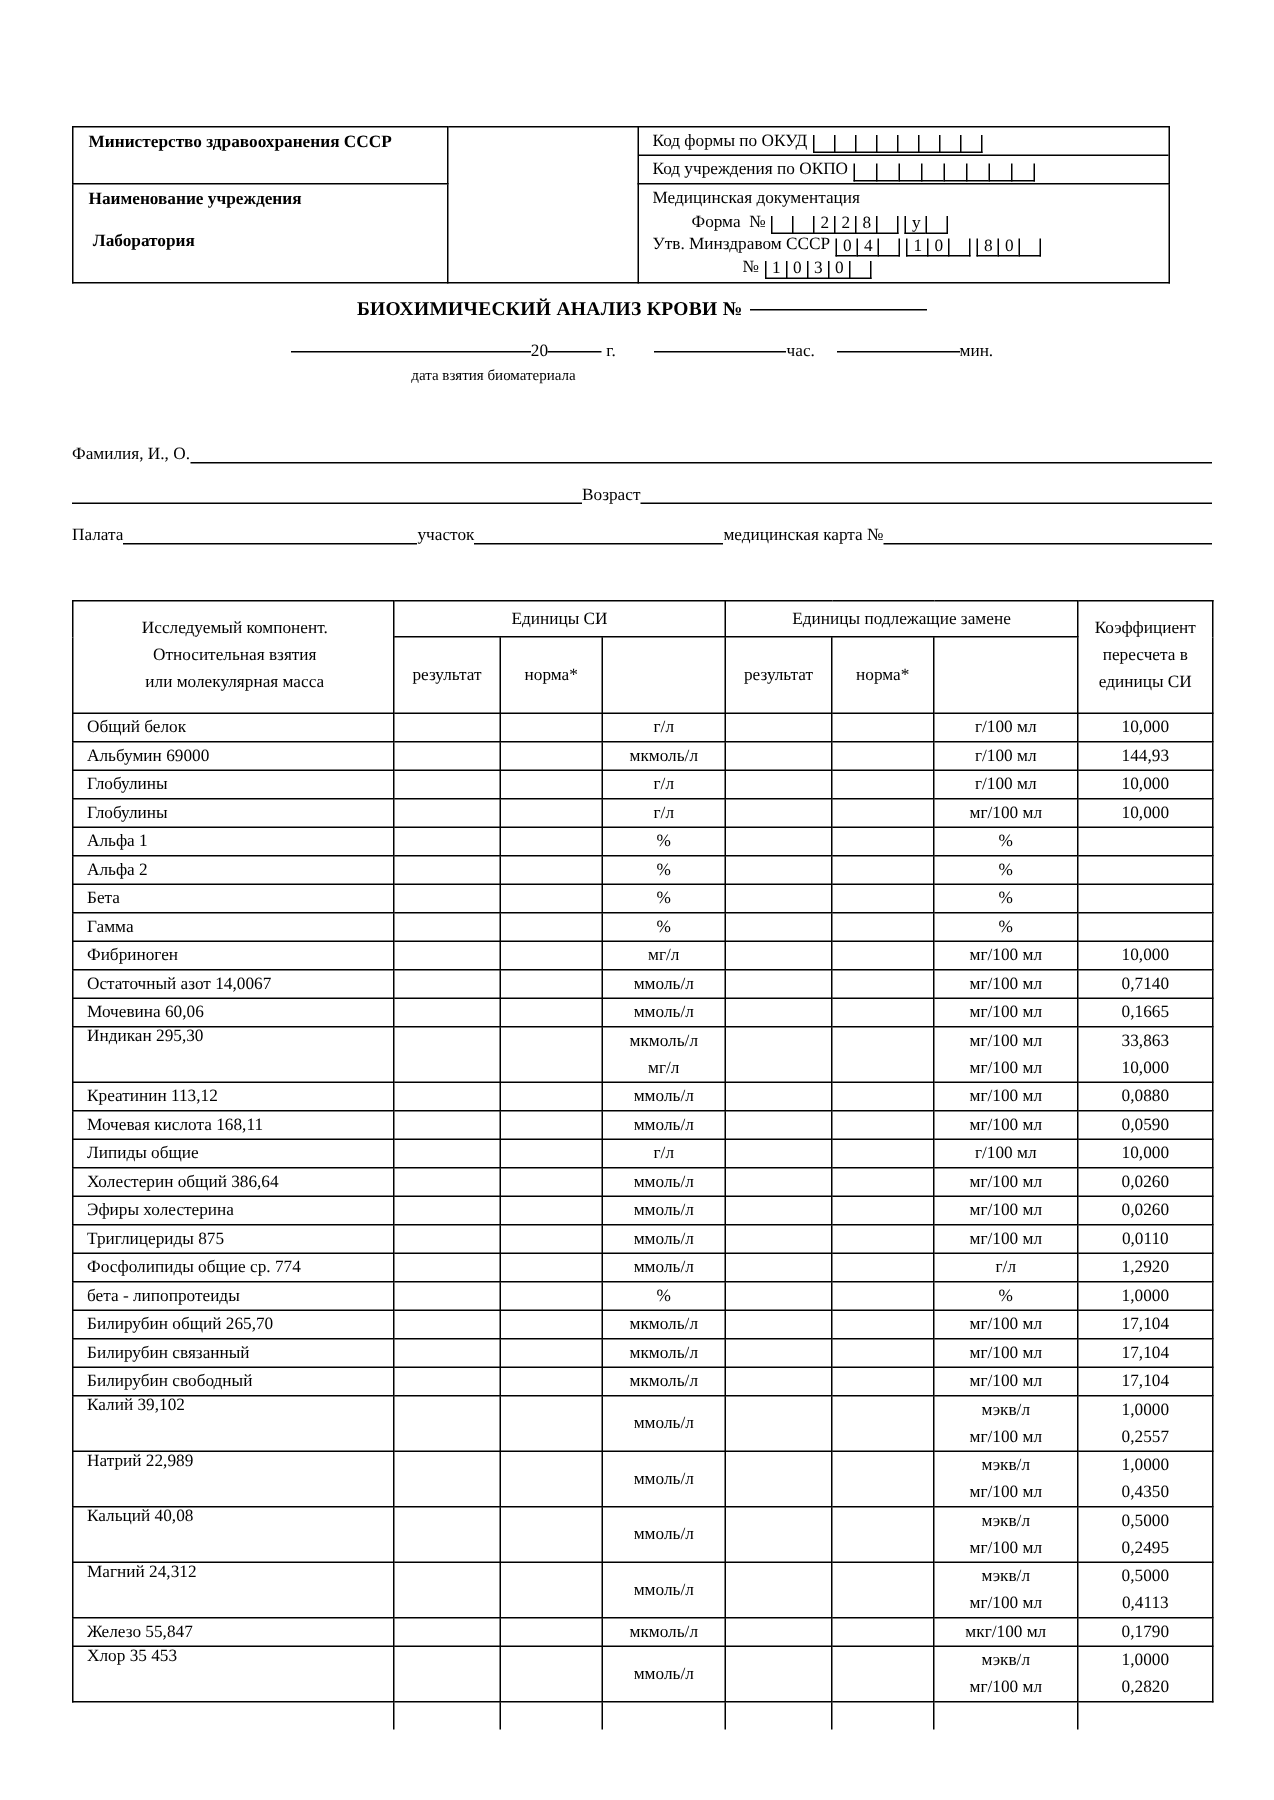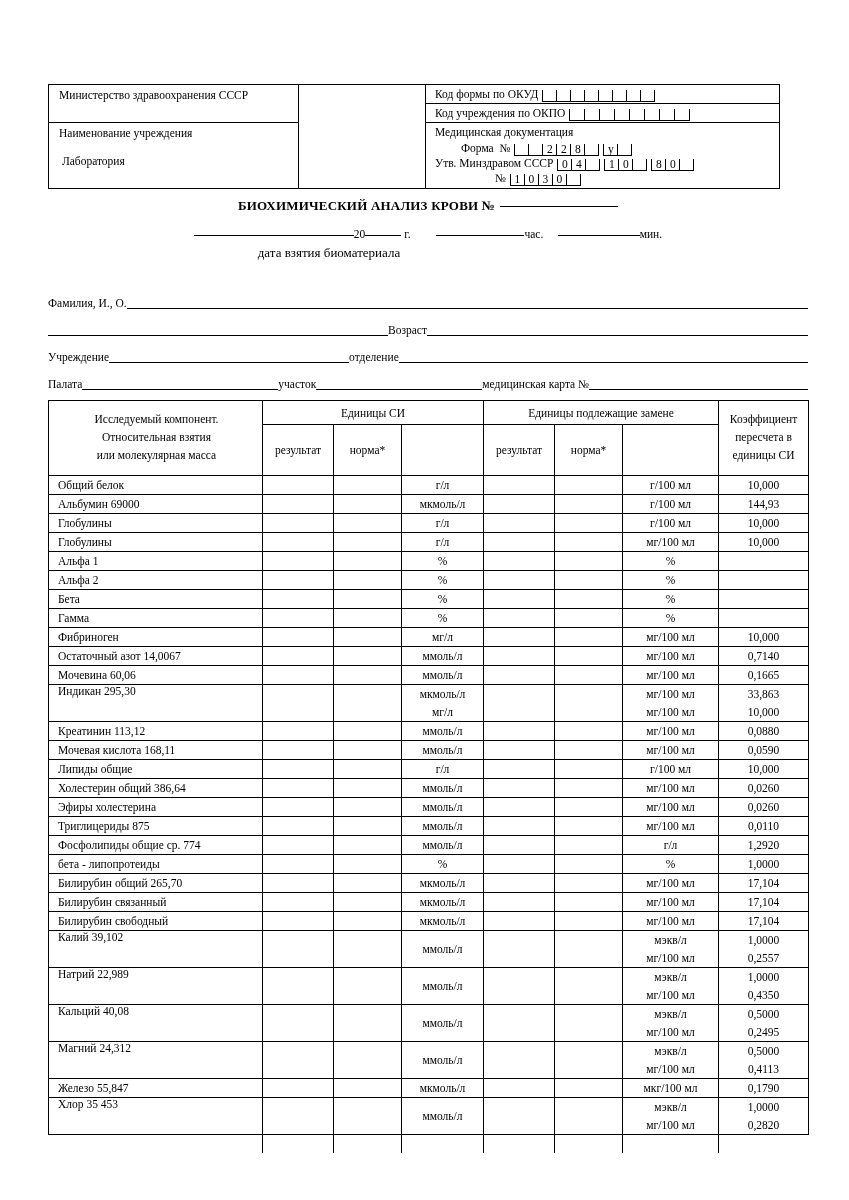--- a/index.html
+++ b/index.html
@@ -35,21 +35,21 @@
   .hdr-table td {
     border: 1px solid #000;
     padding: 0;
     vertical-align: top;
     font-size: 11.5px;
     line-height: 1.32;
   }
   .hdr-left       { width: 250px; }
   .hdr-mid        { width: 127px; }
   .hdr-right      { width: 354px; }
-  .hdr-pad        { padding: 3px 0 3px 10px !important; }
+  .hdr-pad        { padding: 3px 0 3px 10px !important; font-weight: bold; }
   .hdr-pad-r      { padding: 2px 0 2px 9px !important; }
   .cellblock      { display: block; }
   .sp-top         { margin-top: 12px; display: block; }
   .codeline {
     display: flex;
     align-items: flex-end;
     padding: 1.5px 0 1.5px 9px;
     white-space: nowrap;
   }
   .codeline + .codeline { border-top: 1px solid #000; }
@@ -107,21 +107,21 @@
   .u-date  { width: 160px; }
   .u-year  { width: 36px; }
   .u-hour  { width: 88px; }
   .u-min   { width: 82px; }
   .caption-sub {
     position: absolute;
     left: 0;
     top: 245px;
     width: 760px;
     text-align: center;
-    font-size: 13px;
+    font-size: 10px;
   }
   .caption-sub span { position: relative; left: -99px; }
 
   
   .fields { position: absolute; left: 0; top: 282px; width: 760px; font-size: 11.5px; }
   .frow { display: flex; align-items: flex-end; white-space: nowrap; height: 27px; }
   .frow .lbl { flex: none; }
   .frow .fill { border-bottom: 1px solid #000; align-self: flex-end; height: 11px; }
   .f-grow { flex: 1 1 auto; }
 
@@ -306,26 +306,20 @@
   </div>
 
   <div class="fields">
     <div class="frow">
       <span class="lbl">Фамилия, И., О.</span>
       <span class="fill f-grow"></span>
     </div>
     <div class="frow">
       <span class="fill" style="width:340px"></span>
       <span class="lbl">Возраст</span>
-      <span class="fill f-grow"></span>
-    </div>
-    <div class="frow">
-      <span class="lbl">Учреждение</span>
-      <span class="fill" style="width:240px"></span>
-      <span class="lbl">отделение</span>
       <span class="fill f-grow"></span>
     </div>
     <div class="frow">
       <span class="lbl">Палата</span>
       <span class="fill" style="width:196px"></span>
       <span class="lbl">участок</span>
       <span class="fill" style="width:166px"></span>
       <span class="lbl">медицинская карта №</span>
       <span class="fill f-grow"></span>
     </div>

